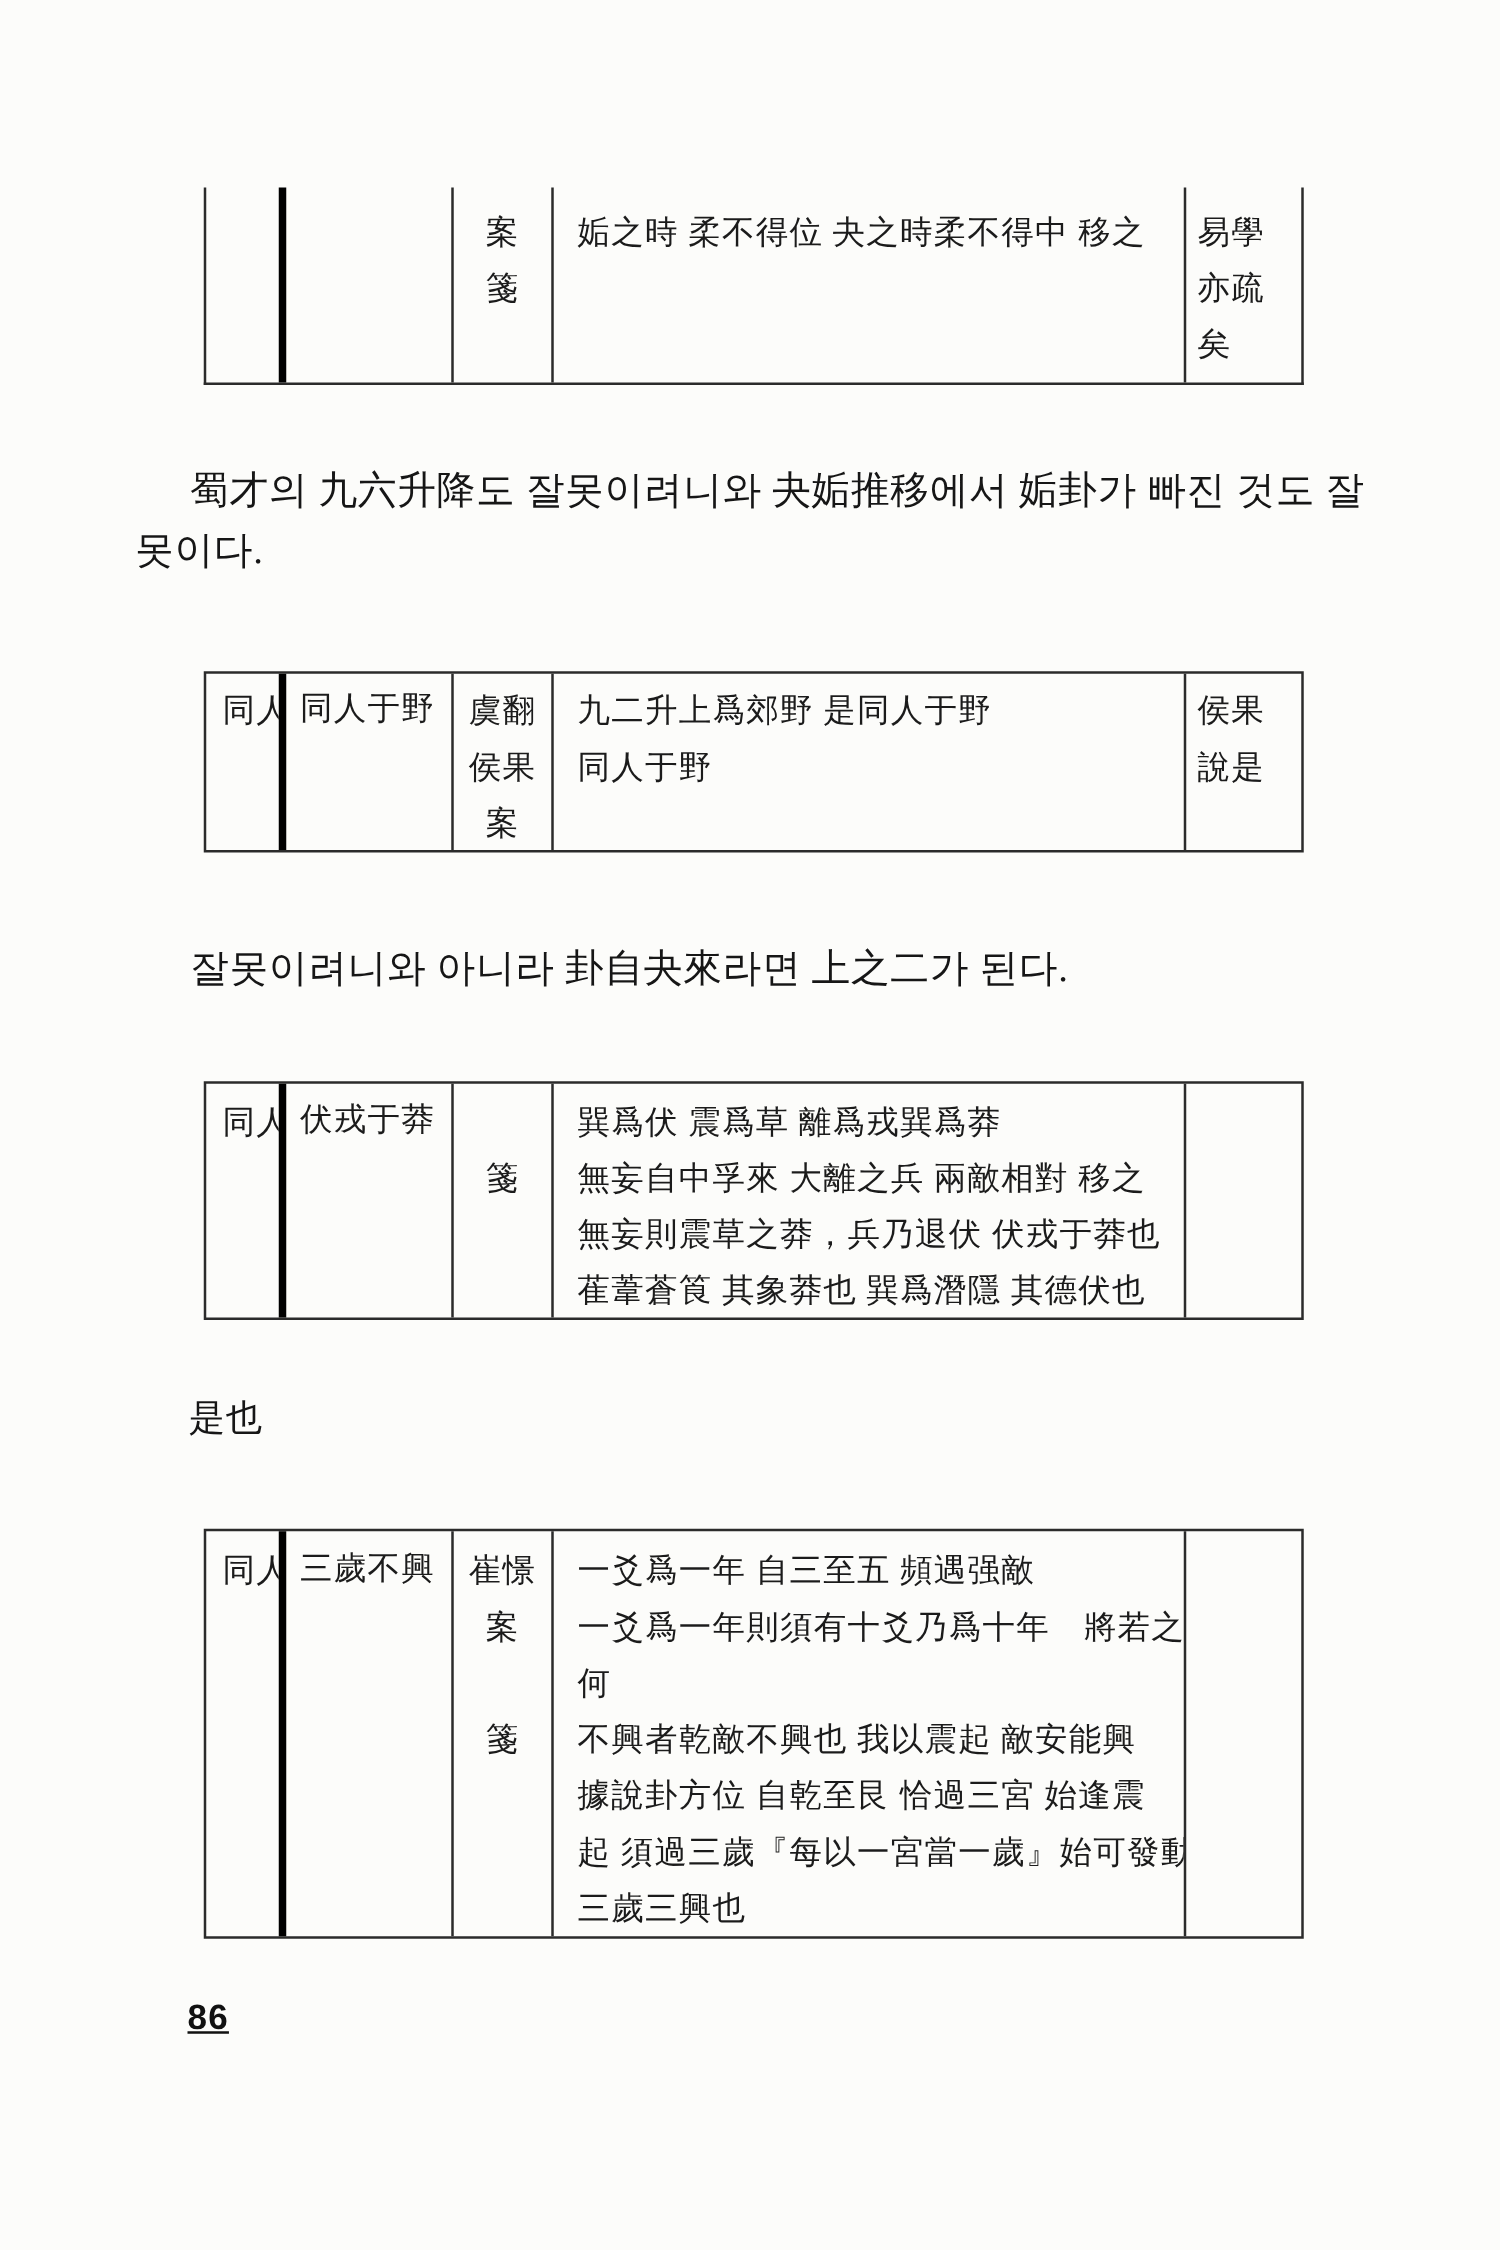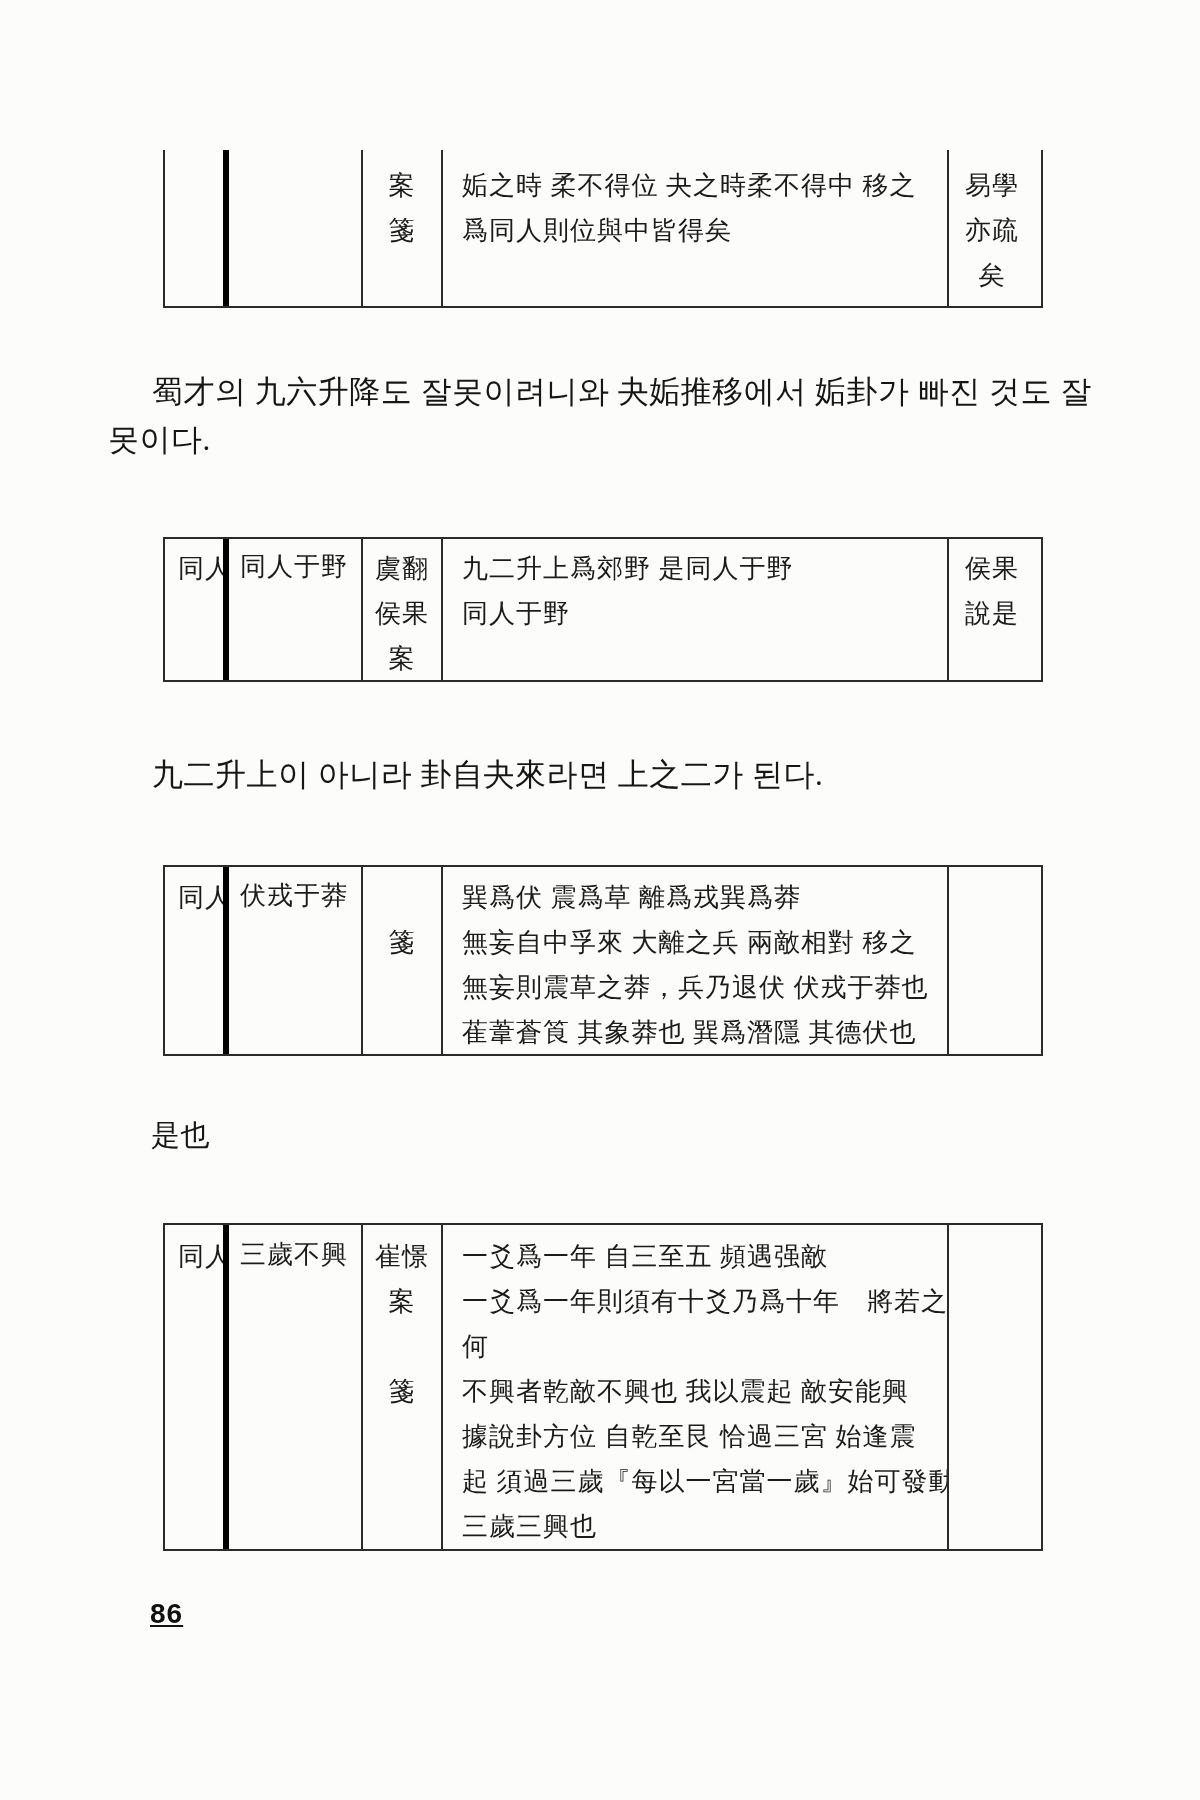--- a/index.html
+++ b/index.html
@@ -20,21 +20,21 @@
     display:flex;
     border:2px solid #2b2b2b;
     box-sizing:border-box;
     background:#fcfcfa;
   }
   .tbl .c{box-sizing:border-box;overflow:hidden;}
   .c1{width:64px;border-right:6px solid #000000;padding:0 0 0 13px;}
   .c2{width:134px;border-right:2px solid #2b2b2b;padding:0 0 0 11px;font-family:Liberation Mono, monospace;}
   .c3{width:80px;border-right:2px solid #2b2b2b;text-align:center;}
   .c4{width:506px;border-right:2px solid #2b2b2b;padding:0 0 0 19px;}
-  .c5{width:77px;padding:0 0 0 9px;text-align:center;}
+  .c5{width:77px;padding:0 0 0 9px;}
   .line{
     height:45px;line-height:45px;
     font-size:26px;letter-spacing:1px;
     white-space:nowrap;
   }
   .t1{top:150px;height:158px;border-top:none;}
   .t1 .c{padding-top:13px;}
   .t1 .c1{padding-top:0;}
   .t2{top:537px;height:145px;}
   .t2 .c{padding-top:7px;}
@@ -69,21 +69,20 @@
     <div class="c c2">
       <div class="line"></div>
     </div>
     <div class="c c3">
       <div class="line">案</div>
       <div class="line">箋</div>
       <div class="line"></div>
     </div>
     <div class="c c4">
       <div class="line">姤之時 柔不得位 夬之時柔不得中 移之</div>
-      <div class="line">爲同人則位與中皆得矣</div>
     </div>
     <div class="c c5">
       <div class="line">易學</div>
       <div class="line">亦疏</div>
       <div class="line">矣</div>
     </div>
   </div>
 
   <div class="para p1">
     <div class="pline indent">蜀才의 九六升降도 잘못이려니와 夬姤推移에서 姤卦가 빠진 것도 잘</div>
@@ -105,21 +104,21 @@
     <div class="c c4">
       <div class="line">九二升上爲郊野 是同人于野</div>
       <div class="line">同人于野</div>
     </div>
     <div class="c c5">
       <div class="line">侯果</div>
       <div class="line">說是</div>
     </div>
   </div>
 
-  <div class="para p2">九二升上이 아니라 卦自夬來라면 上之二가 된다.</div>
+  <div class="para p2">잘못이려니와 아니라 卦自夬來라면 上之二가 된다.</div>
 
   <div class="tbl t3">
     <div class="c c1">
       <div class="line">同人</div>
     </div>
     <div class="c c2">
       <div class="line">伏戎于莽</div>
     </div>
     <div class="c c3">
       <div class="line"></div>

